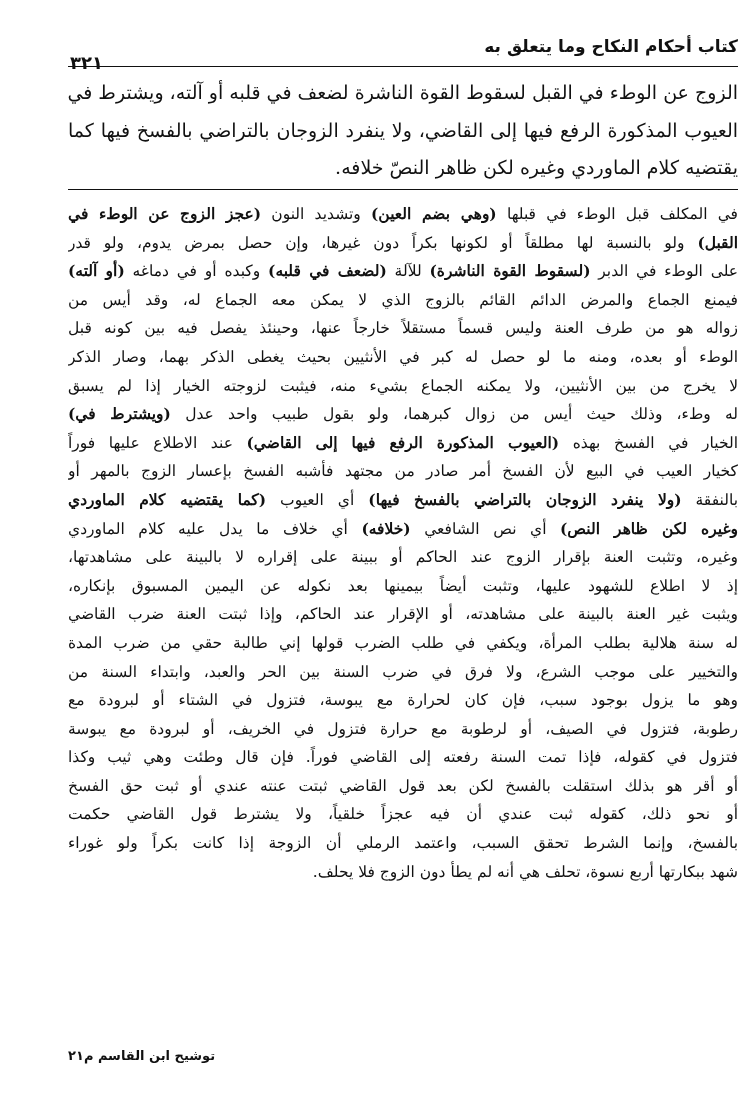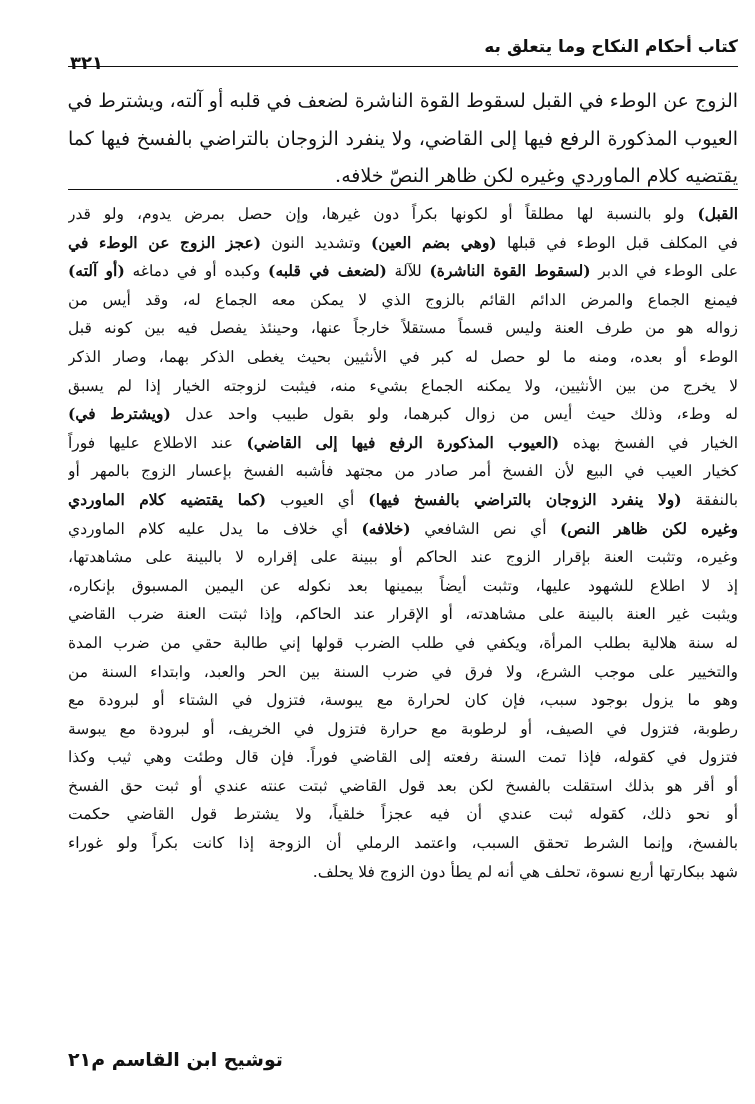--- a/index.html
+++ b/index.html
@@ -2,28 +2,28 @@
 <html><head>
 <meta charset="utf-8">
 <style>
   html, body { margin:0; padding:0; background:#fff; }
   body { width:755px; height:1104px; position:relative; overflow:hidden; color:#111; font-family:"DejaVu Serif", serif; }
   .page { position:absolute; left:0; top:0; width:755px; height:1104px; }
   .header { position:absolute; top:36px; left:68px; width:670px; height:28px; direction:rtl; }
   .header .title { position:absolute; right:0; top:0; font-family:"DejaVu Sans", sans-serif; font-weight:bold; font-size:17px; }
   .header .pageno { position:absolute; left:2px; top:16px; font-family:"DejaVu Sans", sans-serif; font-weight:bold; font-size:18px; }
   .hrule { position:absolute; left:68px; width:670px; border-top:1.6px solid #111; }
-  .main { position:absolute; top:74px; left:68px; width:670px; direction:rtl; text-align:justify; text-align-last:right; font-size:19px; line-height:37.5px;margin-top:8px; }
+  .main { position:absolute; top:74px; left:68px; width:670px; direction:rtl; text-align:justify; text-align-last:right; font-size:19px; line-height:37.5px; }
   .main .ln { display:block; height:37.5px; white-space:nowrap; text-align-last:justify; }
   .main .ln.last { text-align-last:right; }
   .comm { position:absolute; top:200px; left:68px; width:670px; direction:rtl; font-size:15.5px; line-height:28.6px; }
   .comm .ln { display:block; height:28.6px; white-space:nowrap; text-align:justify; text-align-last:justify; overflow:hidden; }
   .comm .ln.last { text-align-last:right; }
   b { font-weight:bold; }
-  .footer { position:absolute; top:1048px; left:68px; direction:rtl; font-family:"DejaVu Sans", sans-serif; font-weight:bold; font-size:19px; }
+  .footer { position:absolute; top:1048px; left:68px; direction:rtl; font-family:"DejaVu Sans", sans-serif; font-weight:bold; font-size:13px; }
 </style>
 </head>
 <body>
 
 <div class="page">
 
   <div class="header">
     <span class="title">كتاب أحكام النكاح وما يتعلق به</span>
     <span class="pageno">٣٢١</span>
   </div>
@@ -31,22 +31,22 @@
 
   <div class="main">
     <span class="ln">الزوج عن الوطء في القبل لسقوط القوة الناشرة لضعف في قلبه أو آلته، ويشترط في</span>
     <span class="ln">العيوب المذكورة الرفع فيها إلى القاضي، ولا ينفرد الزوجان بالتراضي بالفسخ فيها كما</span>
     <span class="ln last">يقتضيه كلام الماوردي وغيره لكن ظاهر النصّ خلافه.</span>
   </div>
 
   <div class="hrule" style="top:189px;"></div>
 
   <div class="comm" id="commentary">
+      <span class="ln"><span>في المكلف قبل الوطء في قبلها </span><b>(وهي بضم العين)</b><span> وتشديد النون </span><b>(عجز الزوج عن الوطء في</b></span>
       <span class="ln"><b>القبل)</b><span> ولو بالنسبة لها مطلقاً أو لكونها بكراً دون غيرها، وإن حصل بمرض يدوم، ولو قدر</span></span>
-      <span class="ln"><span>في المكلف قبل الوطء في قبلها </span><b>(وهي بضم العين)</b><span> وتشديد النون </span><b>(عجز الزوج عن الوطء في</b></span>
       <span class="ln"><span>على الوطء في الدبر </span><b>(لسقوط القوة الناشرة)</b><span> للآلة </span><b>(لضعف في قلبه)</b><span> وكبده أو في دماغه </span><b>(أو آلته)</b></span>
       <span class="ln"><span>فيمنع الجماع والمرض الدائم القائم بالزوج الذي لا يمكن معه الجماع له، وقد أيس من</span></span>
       <span class="ln"><span>زواله هو من طرف العنة وليس قسماً مستقلاً خارجاً عنها، وحينئذ يفصل فيه بين كونه قبل</span></span>
       <span class="ln"><span>الوطء أو بعده، ومنه ما لو حصل له كبر في الأنثيين بحيث يغطى الذكر بهما، وصار الذكر</span></span>
       <span class="ln"><span>لا يخرج من بين الأنثيين، ولا يمكنه الجماع بشيء منه، فيثبت لزوجته الخيار إذا لم يسبق</span></span>
       <span class="ln"><span>له وطء، وذلك حيث أيس من زوال كبرهما، ولو بقول طبيب واحد عدل </span><b>(ويشترط في)</b></span>
       <span class="ln"><span>الخيار في الفسخ بهذه </span><b>(العيوب المذكورة الرفع فيها إلى القاضي)</b><span> عند الاطلاع عليها فوراً</span></span>
       <span class="ln"><span>كخيار العيب في البيع لأن الفسخ أمر صادر من مجتهد فأشبه الفسخ بإعسار الزوج بالمهر أو</span></span>
       <span class="ln"><span>بالنفقة </span><b>(ولا ينفرد الزوجان بالتراضي بالفسخ فيها)</b><span> أي العيوب </span><b>(كما يقتضيه كلام الماوردي</b></span>
       <span class="ln"><b>وغيره لكن ظاهر النص)</b><span> أي نص الشافعي </span><b>(خلافه)</b><span> أي خلاف ما يدل عليه كلام الماوردي</span></span>

